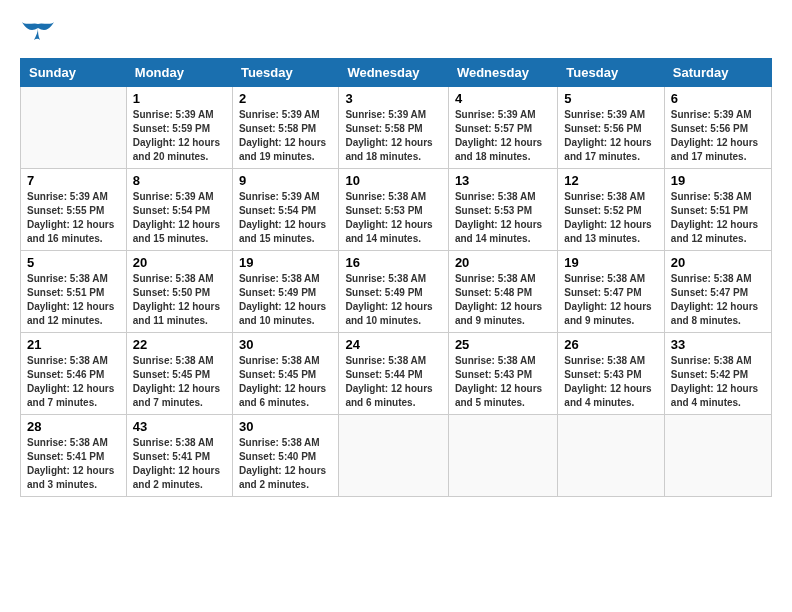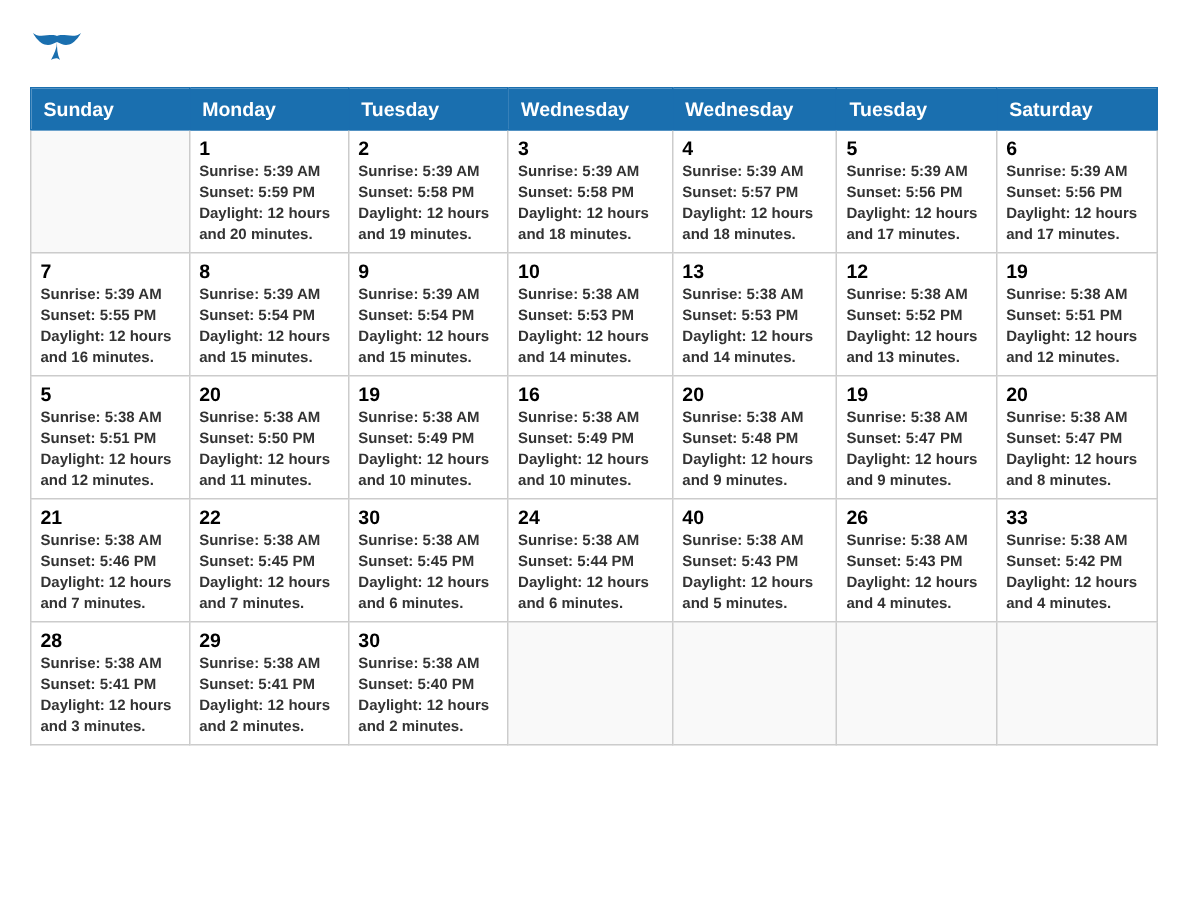--- a/index.html
+++ b/index.html
@@ -276,21 +276,21 @@
 and 6 minutes.</div>
         </td>
         <td>
           <span class="day-num">24</span>
           <div class="day-info" style="white-space: pre-line;">Sunrise: 5:38 AM
 Sunset: 5:44 PM
 Daylight: 12 hours
 and 6 minutes.</div>
         </td>
         <td>
-          <span class="day-num">40</span>
+          <span class="day-num">25</span>
           <div class="day-info" style="white-space: pre-line;">Sunrise: 5:38 AM
 Sunset: 5:43 PM
 Daylight: 12 hours
 and 5 minutes.</div>
         </td>
         <td>
           <span class="day-num">26</span>
           <div class="day-info" style="white-space: pre-line;">Sunrise: 5:38 AM
 Sunset: 5:43 PM
 Daylight: 12 hours
@@ -306,21 +306,21 @@
       </tr>
       <tr>
         <td>
           <span class="day-num">28</span>
           <div class="day-info" style="white-space: pre-line;">Sunrise: 5:38 AM
 Sunset: 5:41 PM
 Daylight: 12 hours
 and 3 minutes.</div>
         </td>
         <td>
-          <span class="day-num">29</span>
+          <span class="day-num">43</span>
           <div class="day-info" style="white-space: pre-line;">Sunrise: 5:38 AM
 Sunset: 5:41 PM
 Daylight: 12 hours
 and 2 minutes.</div>
         </td>
         <td>
           <span class="day-num">30</span>
           <div class="day-info" style="white-space: pre-line;">Sunrise: 5:38 AM
 Sunset: 5:40 PM
 Daylight: 12 hours

